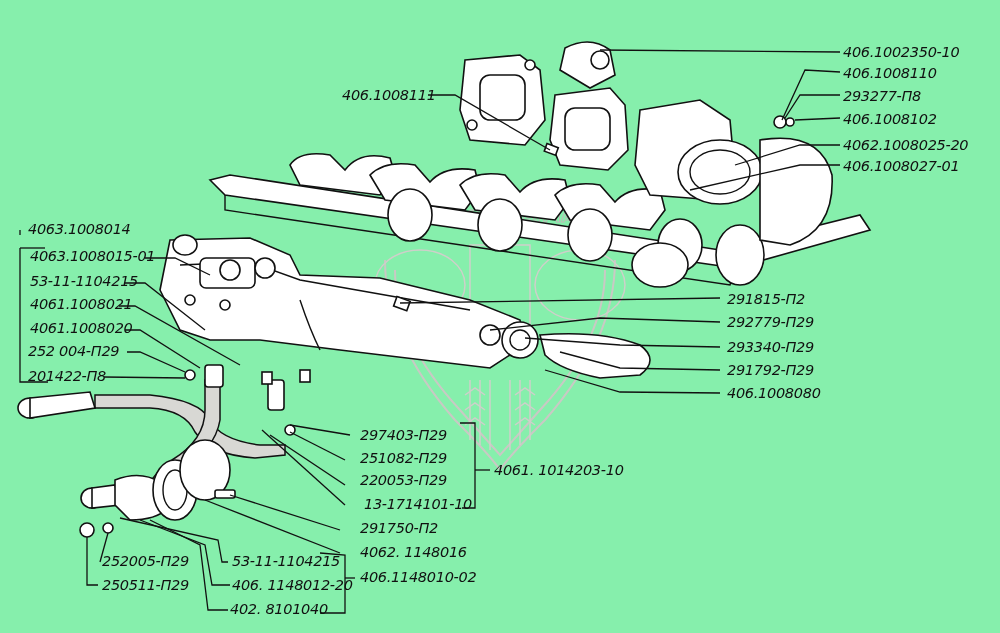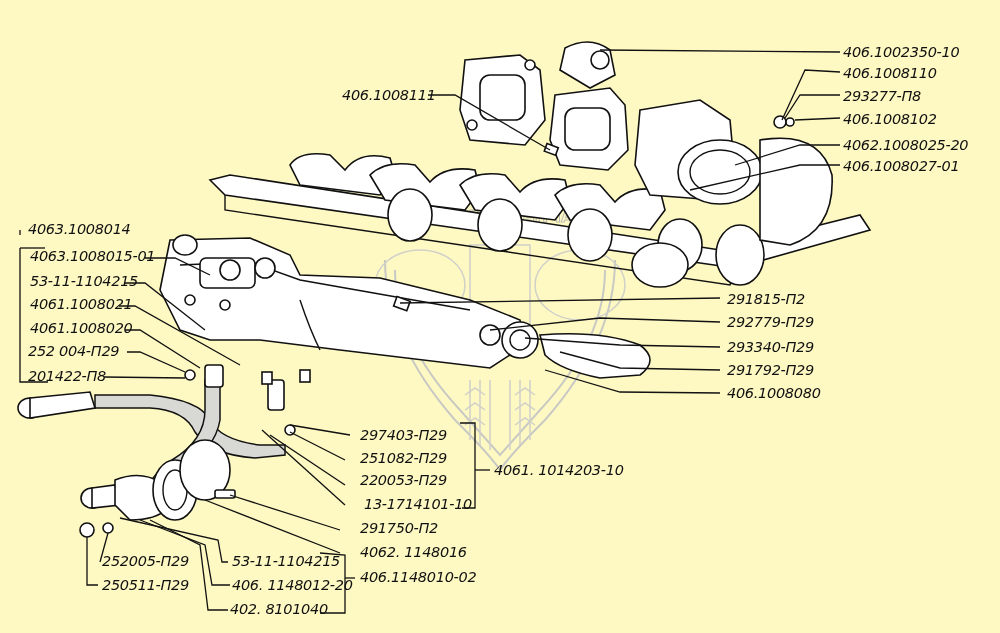--- a/index.html
+++ b/index.html
@@ -1,16 +1,16 @@
 <!DOCTYPE html>
 <html><head>
 <meta charset="utf-8">
 <style>
   html,body{margin:0;padding:0;background:#fdfdfb;}
-  #stage{position:relative;width:1000px;height:633px;overflow:hidden;background:#fef9c3;}
+  #stage{position:relative;width:1000px;height:633px;overflow:hidden;background:#86efac;}
   svg{position:absolute;left:0;top:0;}
   .lbl{font-family:"DejaVu Sans",sans-serif;font-style:italic;font-size:14.5px;fill:#111;letter-spacing:-0.3px;}
   .ln{stroke:#111;stroke-width:1.3;fill:none;}
   .part{stroke:#111;stroke-width:1.6;fill:#fff;}
   .partg{stroke:#111;stroke-width:1.4;fill:none;}
   .hose{stroke:#111;stroke-width:1.5;fill:#d8d8d4;}
   .wm{stroke:#c9c9c4;stroke-width:2;fill:none;}
   .wmt{font-family:"DejaVu Sans",sans-serif;font-weight:bold;font-size:16px;fill:none;stroke:#bdbdb8;stroke-width:1;}
 </style>
 </head>

